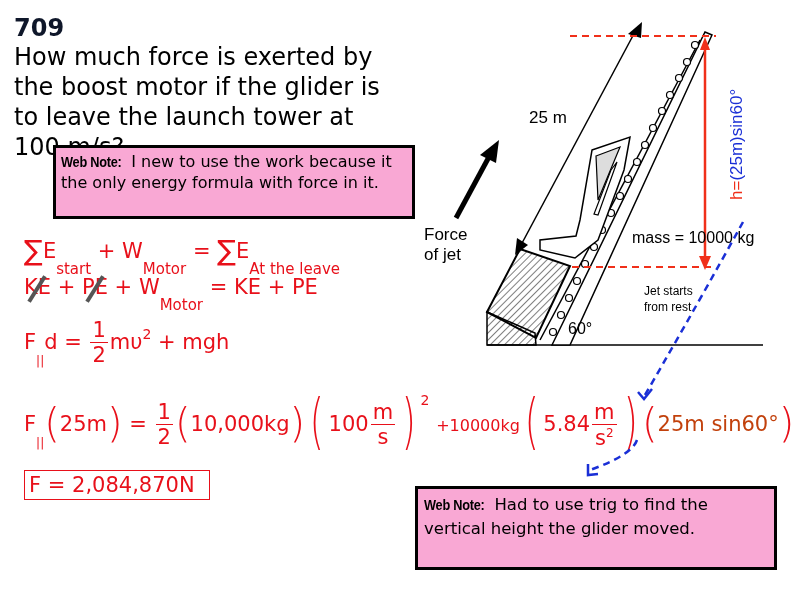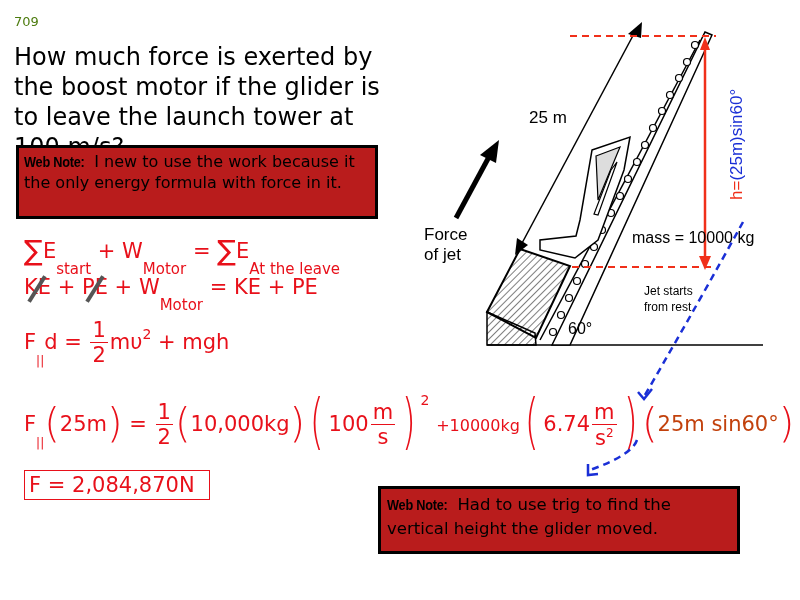--- a/index.html
+++ b/index.html
@@ -1,22 +1,22 @@
 <!DOCTYPE html>
 <html><head>
 <meta charset="utf-8">
 <style>
   html, body { margin:0; padding:0; background:#ffffff; }
   body { width:800px; height:600px; position:relative; overflow:hidden; font-family:"DejaVu Sans", sans-serif; }
   .abs { position:absolute; }
-  .problem-number { left:14px; top:14px; font-size:13px; font-weight:normal; color:#4d7c0f; }
+  .problem-number { left:14px; top:14px; font-size:24px; font-weight:bold; color:#0f172a; }
   .question { left:14px; top:42px; width:390px; font-size:24px; line-height:30px; color:#000; }
-  .note { background:#b91c1c; border:3px solid #000; color:#000; font-size:16px; line-height:21px; padding:3px 5px; box-sizing:border-box; }
+  .note { background:#f9a8d4; border:3px solid #000; color:#000; font-size:16px; line-height:21px; padding:3px 5px; box-sizing:border-box;margin-left:37px; }
   .note-1 { left:16px; top:145px; width:362px; height:74px; }
-  .note-2 { left:378px; top:486px; width:362px; height:68px; font-size:16.5px; line-height:24px; padding:4px 6px; }
+  .note-2 { left:378px; top:486px; width:362px; height:84px; font-size:16.5px; line-height:24px; padding:4px 6px; }
   .note-label { font-family:"Liberation Sans", sans-serif; font-weight:bold; font-size:15px; transform:scaleX(0.85); display:inline-block; transform-origin:left; margin-right:-6px; letter-spacing:-0.3px; }
   .eq { color:#e8101a; font-family:"DejaVu Sans", sans-serif; white-space:nowrap; }
   .eq-1 { left:24px; top:232px; font-size:21px; }
   .eq-2 { left:24px; top:275px; font-size:21px; }
   .eq-3 { left:24px; top:320px; font-size:21px; }
   .eq-4 { left:24px; top:390px; font-size:21px; }
   .sub { font-size:15px; position:relative; top:16px; }
   .sup { font-size:14px; position:relative; top:-10px; }
   .sigma { font-size:28px; position:relative; top:2px; }
   .frac { display:inline-block; vertical-align:middle; text-align:center; margin:0 2px; line-height:1; }
@@ -52,21 +52,21 @@
   <span class="strike">KE</span><span> + </span><span class="strike">PE</span><span> + W</span><span class="sub">Motor</span><span> = KE + PE</span>
 </div>
 
 <div class="abs eq eq-3">
   <span>F</span><span class="sub" style="font-size:12px">||</span><span>d =</span>
   <span class="frac"><span class="num">1</span><span class="den">2</span></span><span>mυ</span><span class="sup">2</span><span> + mgh</span>
 </div>
 
 <div class="abs eq eq-4">
   <span>F</span><span class="sub" style="font-size:12px">||</span><span class="paren">(</span><span>25m</span><span class="paren">)</span><span> = </span><span class="frac"><span class="num">1</span><span class="den">2</span></span><span class="paren">(</span><span>10,000kg</span><span class="paren">)</span><span class="bigparen">(</span><span>100</span><span class="frac"><span class="num">m</span><span class="den">s</span></span><span class="bigparen">)</span><span class="sup" style="top:-26px">2</span>
-  <span style="font-size:16px">+10000kg</span><span class="bigparen">(</span><span>6.74</span><span class="frac"><span class="num">m</span><span class="den"><span>s</span><sup style="font-size:12px">2</sup></span></span><span class="bigparen">)</span><span class="paren">(</span><span class="blue">25m sin60°</span><span class="paren">)</span>
+  <span style="font-size:16px">+10000kg</span><span class="bigparen">(</span><span>5.84</span><span class="frac"><span class="num">m</span><span class="den"><span>s</span><sup style="font-size:12px">2</sup></span></span><span class="bigparen">)</span><span class="paren">(</span><span class="blue">25m sin60°</span><span class="paren">)</span>
 </div>
 
 <div class="abs eq answer">F = 2,084,870N</div>
 
 <div class="abs note note-2">
   <span class="note-label">Web Note:</span>
   <span>Had to use trig to find the vertical height the glider moved.</span>
 </div>
 
 <svg class="abs" style="left:0;top:0" width="800" height="600">

